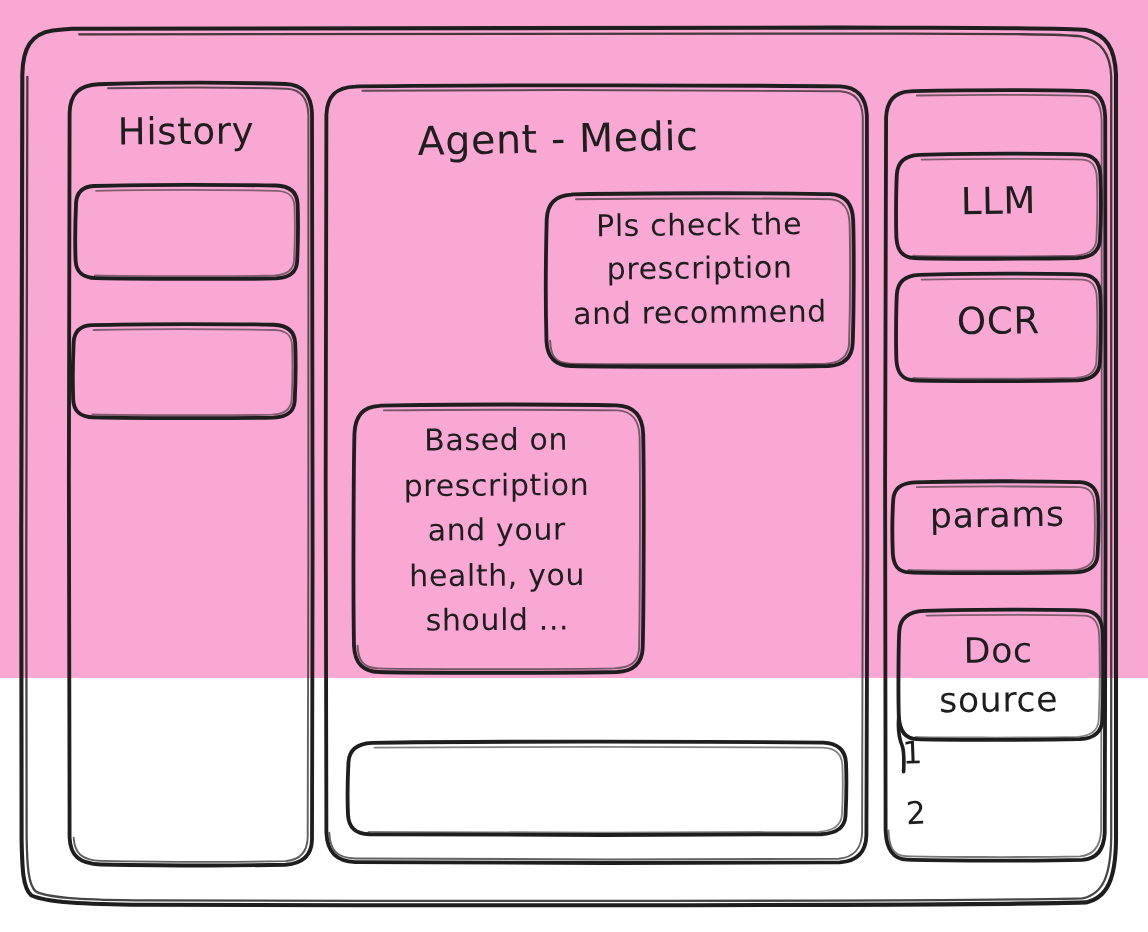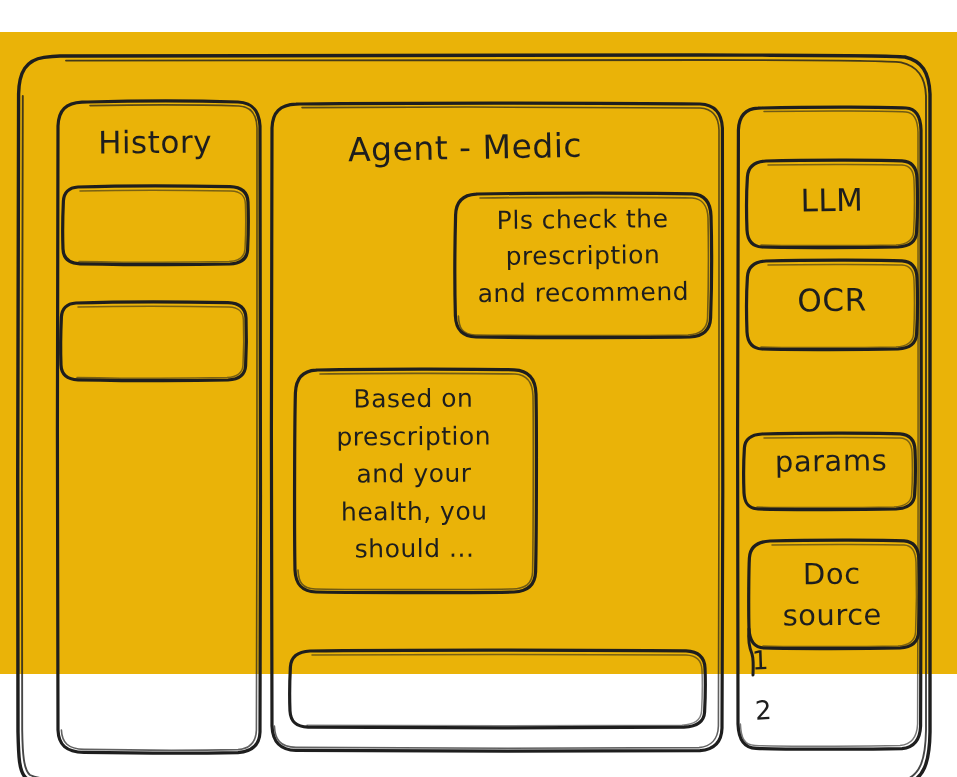--- a/index.html
+++ b/index.html
@@ -11,23 +11,22 @@
     width: 957px;
     height: 777px;
     overflow: hidden;
     font-family: "DejaVu Sans", sans-serif;
     color: #1e1e1e;
   }
 
   #stage {
     position: relative;
     width: 957px;
-    height: 642px;
-    background: #eab308;
-    margin-top: 32px;
+    height: 565px;
+    background: #f9a8d4;
   }
 
   
   #sketch {
     position: absolute;
     left: 0;
     top: 0;
     width: 957px;
     height: 777px;
   }

